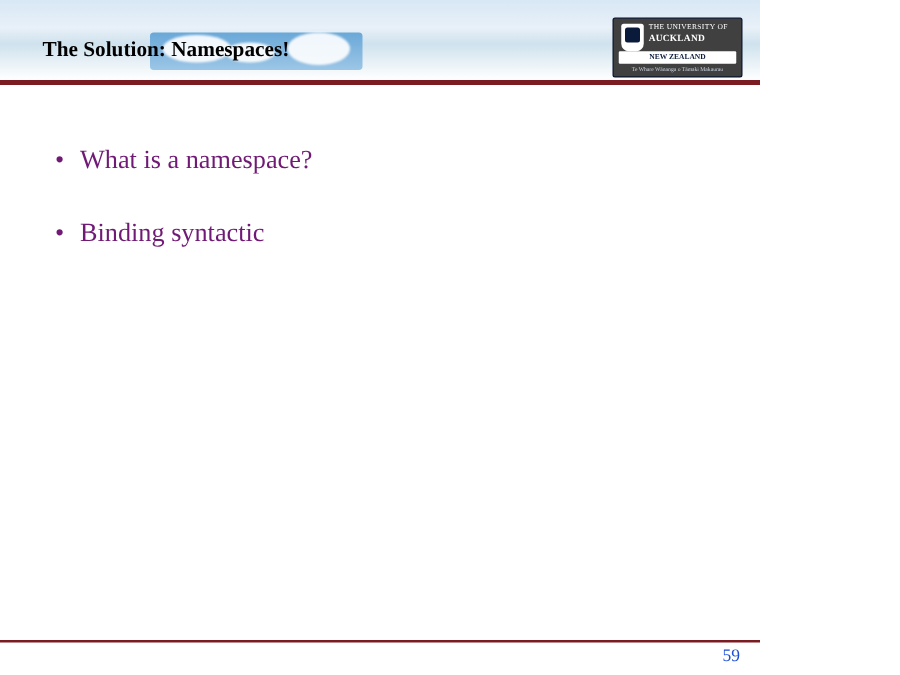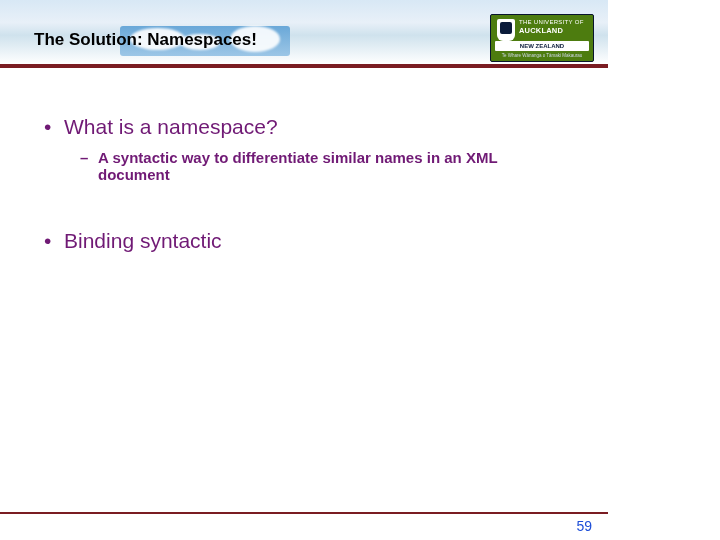--- a/index.html
+++ b/index.html
@@ -1,17 +1,17 @@
 <!DOCTYPE html>
 <html><head>
 <meta charset="utf-8">
 <style>
   * { margin: 0; padding: 0; box-sizing: border-box; }
   html, body { width: 720px; height: 540px; font-family: Arial, Helvetica, sans-serif; background: #fff; overflow: hidden; }
-  .slide { position: relative; width: 608px; height: 540px; }
+  .slide { position: relative; width: 608px; height: 540px; font-family: Liberation Serif, serif; }
 
   
   .header {
     position: absolute; top: 0; left: 0; right: 0; height: 64px;
     background: linear-gradient(to bottom, #d8e8f5 0%, #e8f0f8 35%, #cfe2ed 55%, #ffffff 100%);
   }
   .cloud {
     position: absolute; background: rgba(255,255,255,0.9); border-radius: 50%;
     filter: blur(1px);
   }
@@ -25,21 +25,21 @@
   .sky-strip .cloud3 { top: 0px; left: 110px; width: 50px; height: 26px; }
 
   .title {
     position: absolute; top: 30px; left: 34px;
     font-size: 17px; font-weight: bold; color: #000;
   }
 
   
   .logo-block {
     position: absolute; top: 14px; right: 14px; width: 104px; height: 48px;
-    background: #4d7c0f; border: 1px solid #08142d; color: #fff; border-radius: 2px;
+    background: #404040; border: 1px solid #08142d; color: #fff; border-radius: 2px;
   }
   .logo-crest {
     position: absolute; top: 4px; left: 6px; width: 18px; height: 22px;
     background: #fff; border-radius: 2px 2px 6px 6px;
   }
   .logo-crest::after {
     content: ""; position: absolute; left: 3px; top: 3px; width: 12px; height: 12px;
     background: #0a1a3a; border-radius: 2px;
   }
   .logo-text1 { position: absolute; top: 4px; left: 28px; font-size: 6px; line-height: 7px; letter-spacing: .3px; }
@@ -110,25 +110,20 @@
     <div class="logo-band">NEW ZEALAND</div>
     <div class="logo-maori">Te Whare Wānanga o Tāmaki Makaurau</div>
   </div>
 
   <div class="divider"></div>
 
   <div class="content">
     <ul class="level1">
       <li>
         <span>What is a namespace?</span>
-        <ul class="level2">
-          <li>
-            <span>A syntactic way to differentiate similar names in an XML document</span>
-          </li>
-        </ul>
       </li>
     </ul>
 
     <div class="block-gap"></div>
 
     <ul class="level1">
       <li>
         <span>Binding syntactic</span>
       </li>
     </ul>

